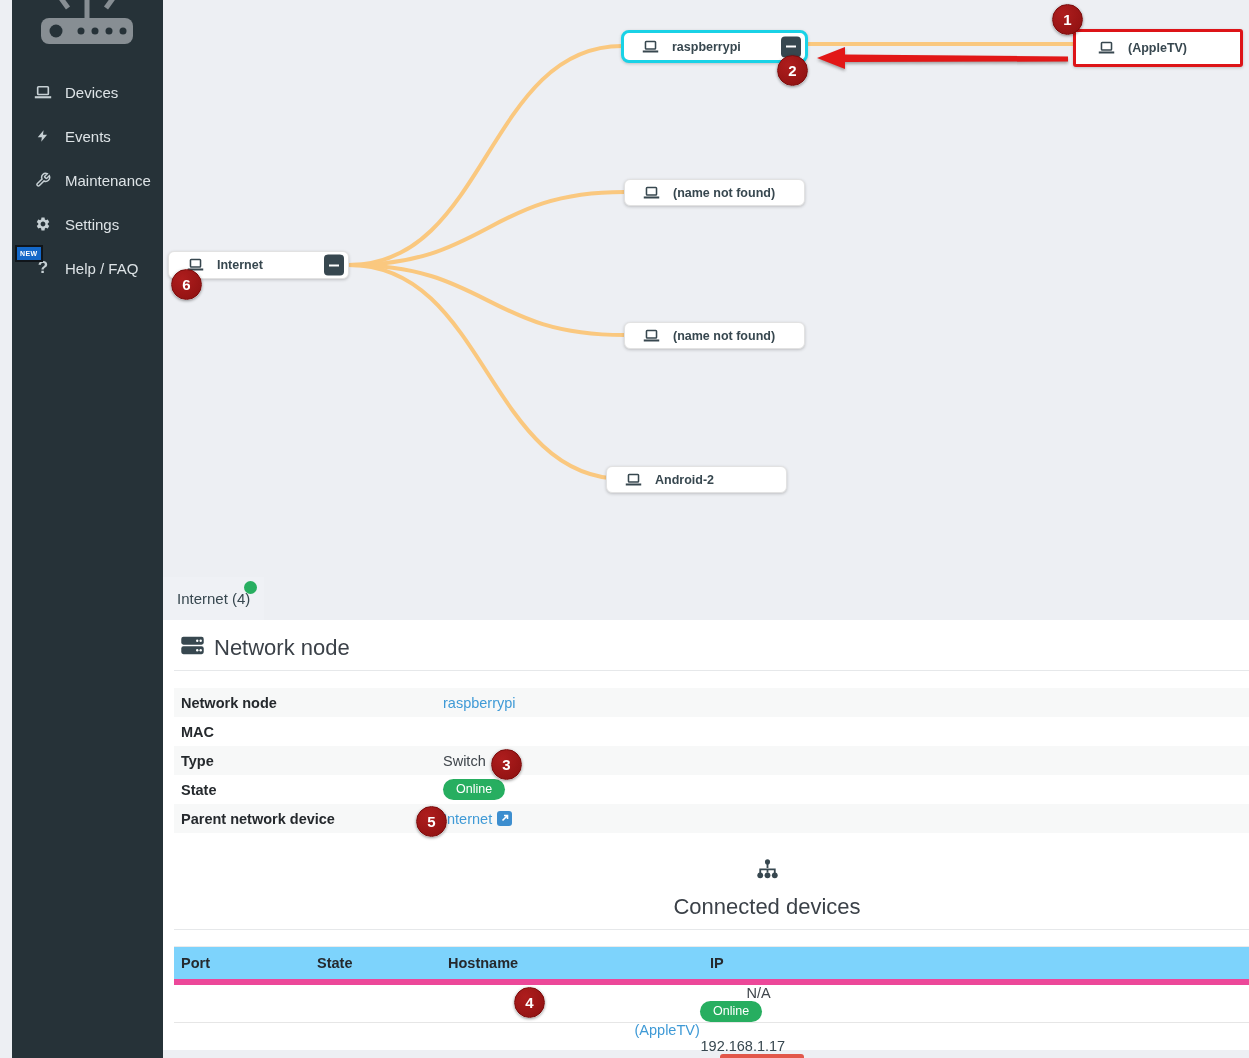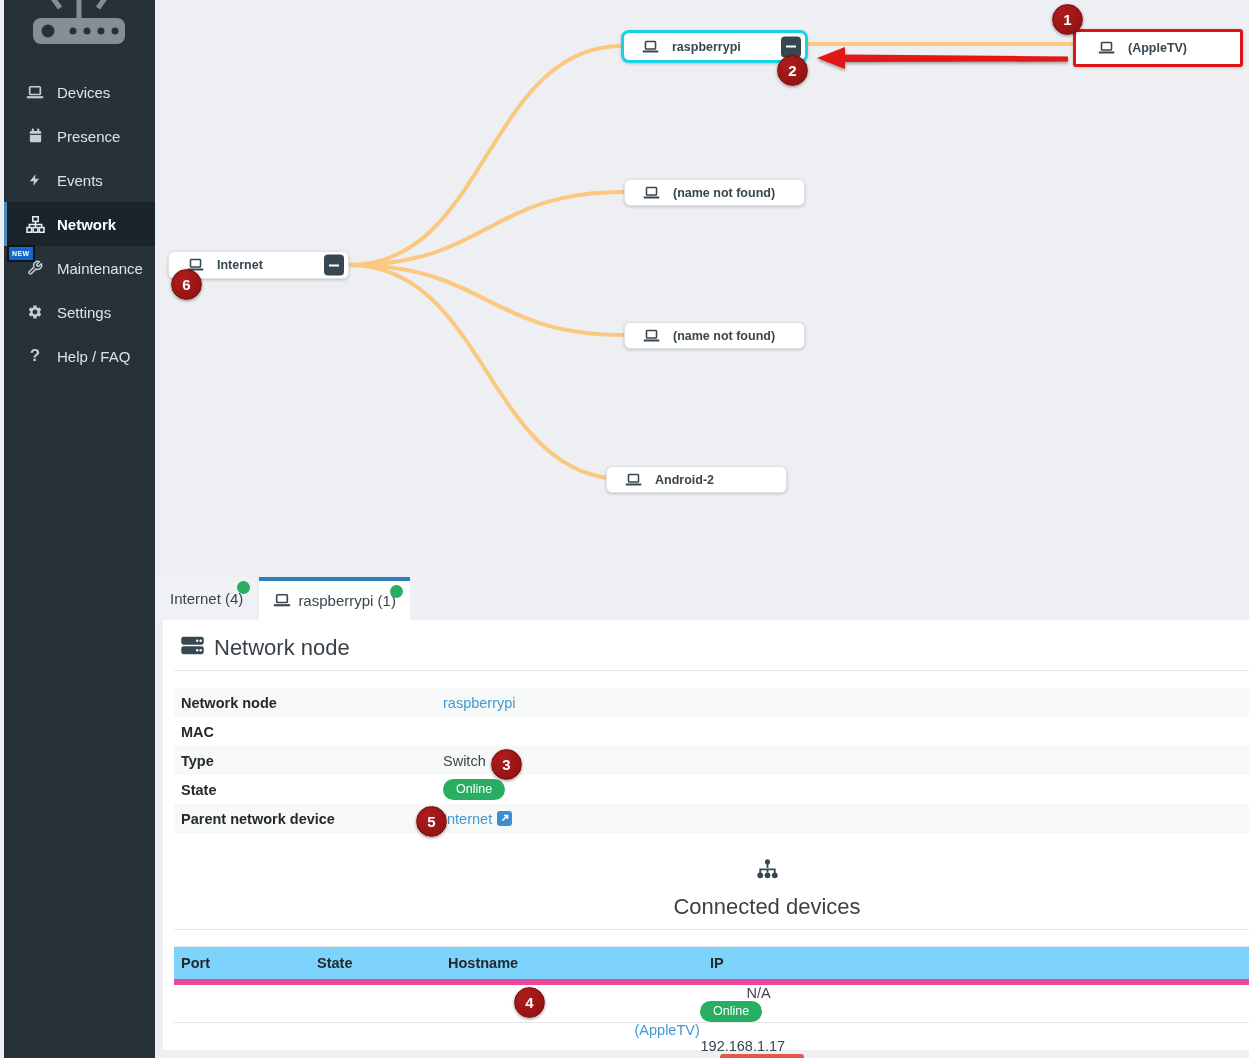--- a/index.html
+++ b/index.html
@@ -7,21 +7,21 @@
   body {
     font-family:"Liberation Sans", sans-serif;
     background:#edeff3;
     position:relative;
     overflow:hidden;
     color:#37474f;
   }
 
   
   .sidebar {
-    position:absolute; left:4px; top:0; width:151px; height:1058px;
+    position:absolute; left:12px; top:0; width:151px; height:1058px;
     background:#263238; z-index:10;
   }
   .logo { position:absolute; left:25px; top:-4px; color:#878e93; }
   .nav { position:absolute; top:70px; left:0; width:100%; }
   .nav-item {
     height:44px; display:flex; align-items:center; gap:12px;
     padding-left:21px; font-size:15px; color:#dde3e6; cursor:pointer;
   }
   .nav-item .ni-icon { width:20px; display:flex; justify-content:center; color:#c6d0d4; }
   .nav-item.active {
@@ -70,21 +70,21 @@
     box-shadow:0 1px 3px rgba(0,0,0,.4); z-index:40;
   }
   .ann-1 { left:901px; top:4px; }    
   .ann-2 { left:626px; top:55px; }
   .ann-6 { left:20px;  top:269px; }
   .ann-3 { left:491px; top:749px; }  
   .ann-5 { left:416px; top:806px; }
   .ann-4 { left:514px; top:987px; }
 
   
-  .tabs { position:absolute; left:156px; top:577px; height:43px; display:flex; z-index:5; }
+  .tabs { position:absolute; left:163px; top:577px; height:43px; display:flex; z-index:5; }
   .tab {
     position:relative; height:43px; display:flex; align-items:center; gap:7px;
     padding:0 14px; font-size:15px; color:#37474f; background:#eff1f5;
     margin-right:2px; cursor:pointer;
   }
   .tab.active { background:#fff; border-top:4px solid #2d81ba; }
   .tab .green-dot {
     position:absolute; top:4px; right:7px; width:13px; height:13px;
     border-radius:50%; background:#27ae60;
   }
@@ -162,50 +162,25 @@
       <span class="ni-icon">
         <svg width="18" height="15" viewBox="0 0 22 17">
             <rect x="4.5" y="1.5" width="13" height="9.5" rx="1" fill="none" stroke="currentColor" stroke-width="2"></rect>
             <rect x="1" y="13" width="20" height="2.6" fill="currentColor"></rect>
           </svg>
       </span>
       <span>Devices</span>
     </div>
     <div class="nav-item">
       <span class="ni-icon">
-        <svg width="15" height="16" viewBox="0 0 24 24">
-            <rect x="3" y="4" width="18" height="18" rx="2" fill="currentColor"></rect>
-            <rect x="6" y="0" width="3.4" height="7" rx="1.4" fill="currentColor"></rect>
-            <rect x="14.6" y="0" width="3.4" height="7" rx="1.4" fill="currentColor"></rect>
-            <rect x="3" y="8.4" width="18" height="1.8" fill="#263238"></rect>
-          </svg>
-      </span>
-      <span>Presence</span>
-    </div>
-    <div class="nav-item">
-      <span class="ni-icon">
         <svg width="14" height="16" viewBox="0 0 24 24">
             <path d="M13 2 3 14h7l-1 8 10-12h-7l1-8z" fill="currentColor"></path>
           </svg>
       </span>
       <span>Events</span>
-    </div>
-    <div class="nav-item active">
-      <span class="ni-icon">
-        <svg width="19" height="17" viewBox="0 0 24 22">
-            <g fill="none" stroke="currentColor" stroke-width="2">
-              <rect x="8.5" y="1" width="7" height="6"></rect>
-              <rect x="1" y="15" width="6" height="6"></rect>
-              <rect x="9" y="15" width="6" height="6"></rect>
-              <rect x="17" y="15" width="6" height="6"></rect>
-              <path d="M12 7v4M4 15v-4h16v4M12 11v4"></path>
-            </g>
-          </svg>
-      </span>
-      <span>Network</span>
     </div>
     <div class="nav-item">
       <span class="ni-icon">
         <svg width="16" height="16" viewBox="0 0 24 24">
             <path d="M14.7 6.3a1 1 0 0 0 0 1.4l1.6 1.6a1 1 0 0 0 1.4 0l3.77-3.77a6 6 0 0 1-7.94 7.94l-6.91 6.91a2.12 2.12 0 0 1-3-3l6.91-6.91a6 6 0 0 1 7.94-7.94l-3.76 3.76z" fill="none" stroke="currentColor" stroke-width="2.2"></path>
           </svg>
       </span>
       <span>Maintenance</span>
     </div>
     <div class="nav-item">
@@ -303,30 +278,20 @@
   </div>
 
   <div class="ann ann-1">1</div>
   <div class="ann ann-2">2</div>
   <div class="ann ann-6">6</div>
 </div>
 
 <div class="tabs">
   <div class="tab">
     <span>Internet (4)</span>
-    <span class="green-dot"></span>
-  </div>
-  <div class="tab active">
-    <span class="tab-icon">
-      <svg width="18" height="15" viewBox="0 0 22 17">
-          <rect x="4.5" y="1.5" width="13" height="9.5" rx="1" fill="none" stroke="currentColor" stroke-width="2"></rect>
-          <rect x="1" y="13" width="20" height="2.6" fill="currentColor"></rect>
-        </svg>
-    </span>
-    <span>raspberrypi (1)</span>
     <span class="green-dot"></span>
   </div>
 </div>
 
 <div class="panel">
 
   <div class="section-title">
     <span>
       <svg width="25" height="19" viewBox="0 0 26 22">
           <g fill="#37474f">

